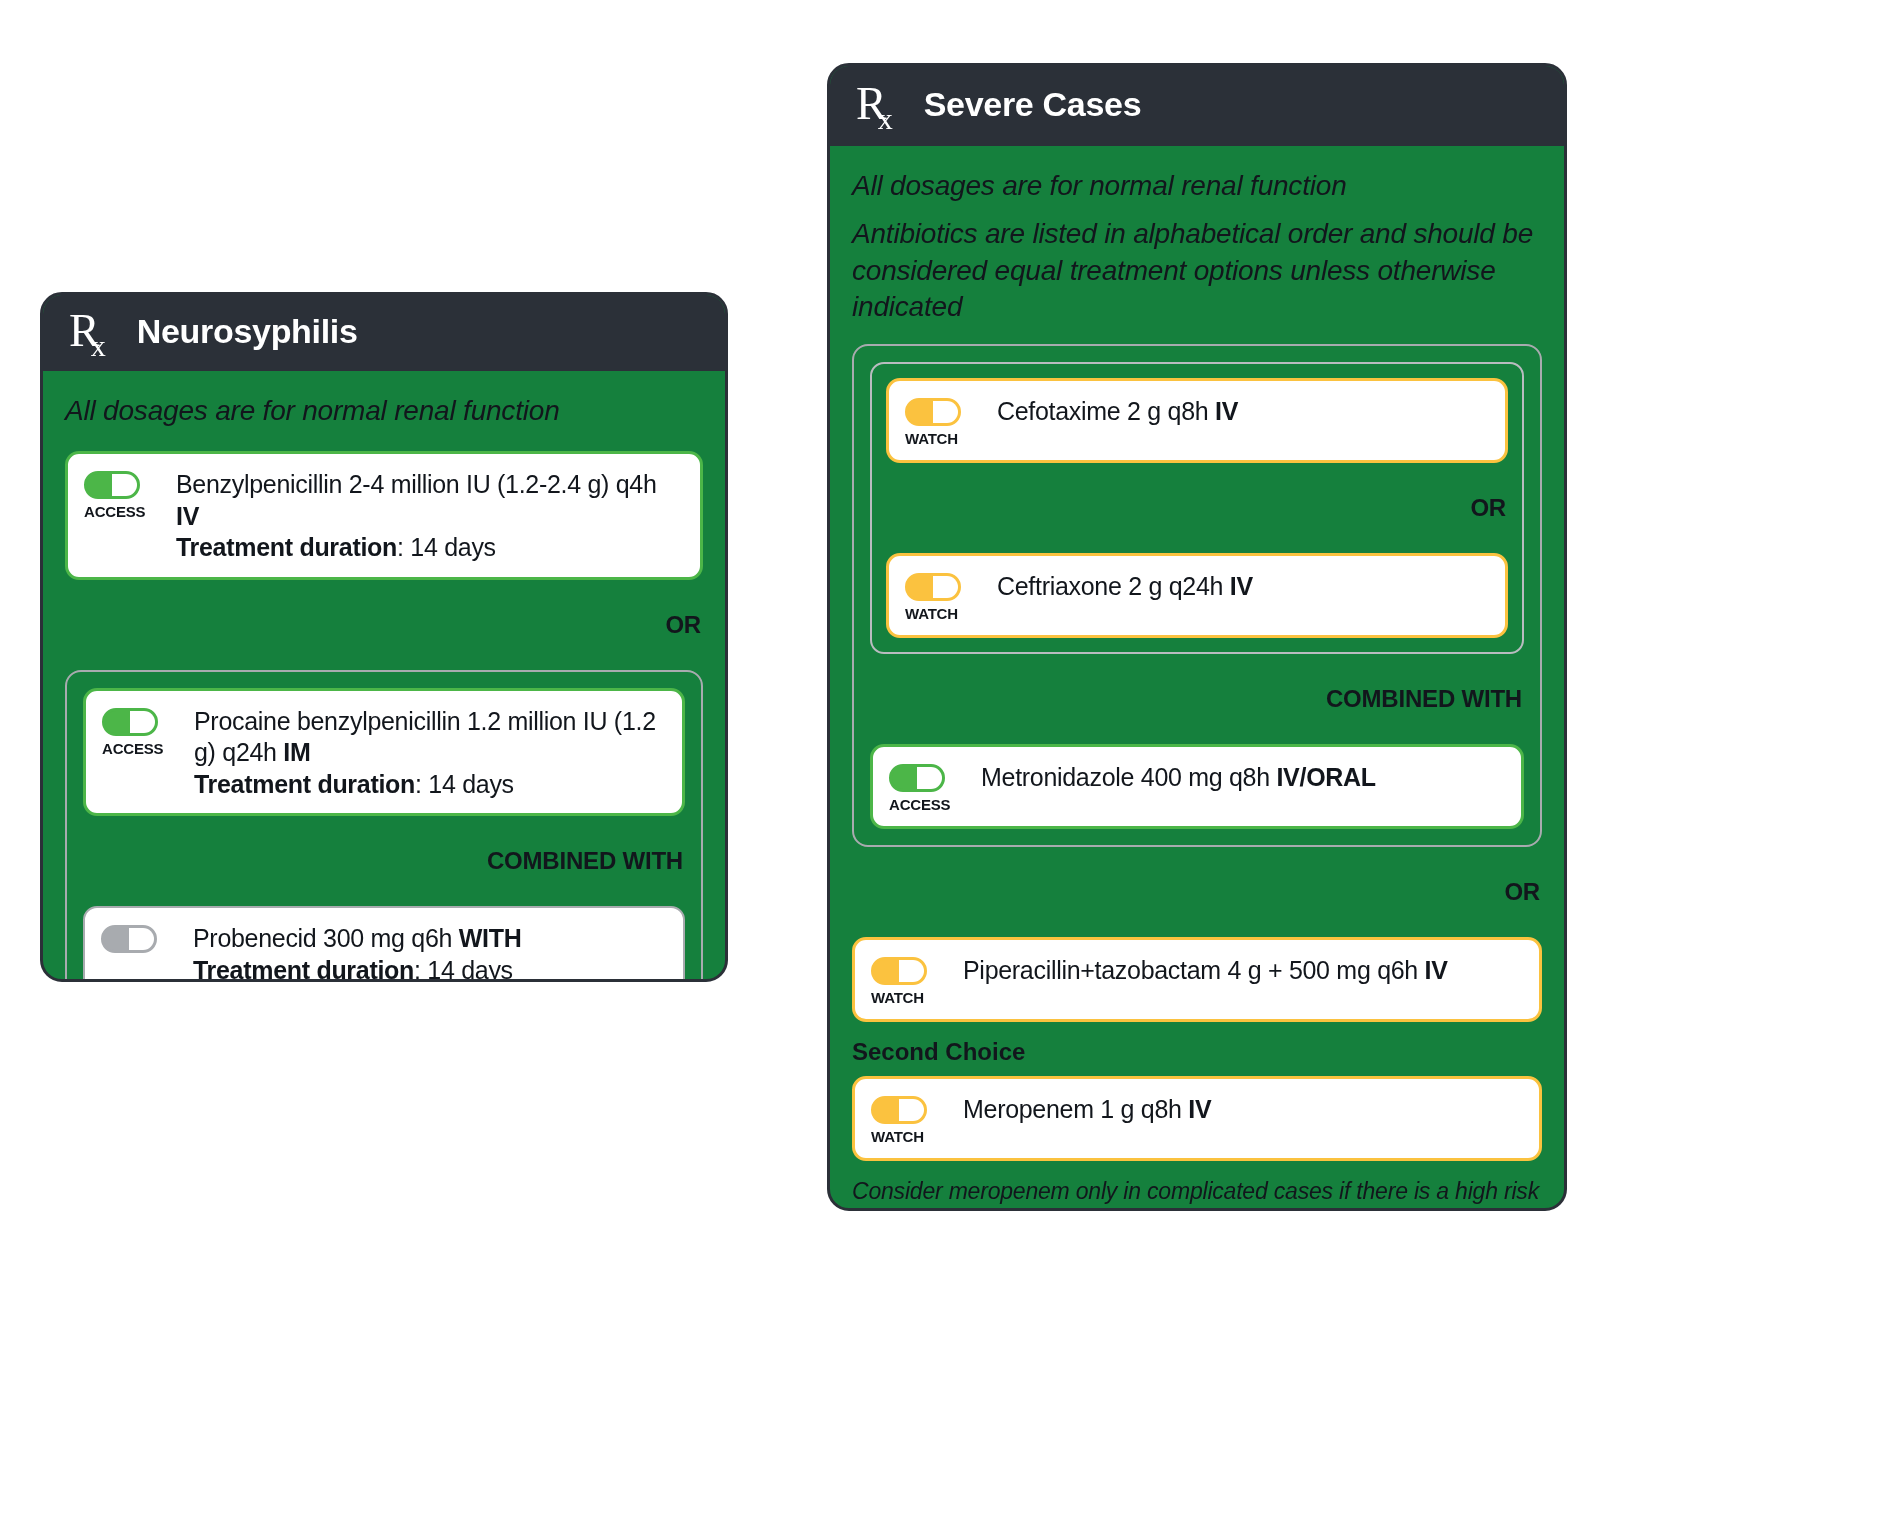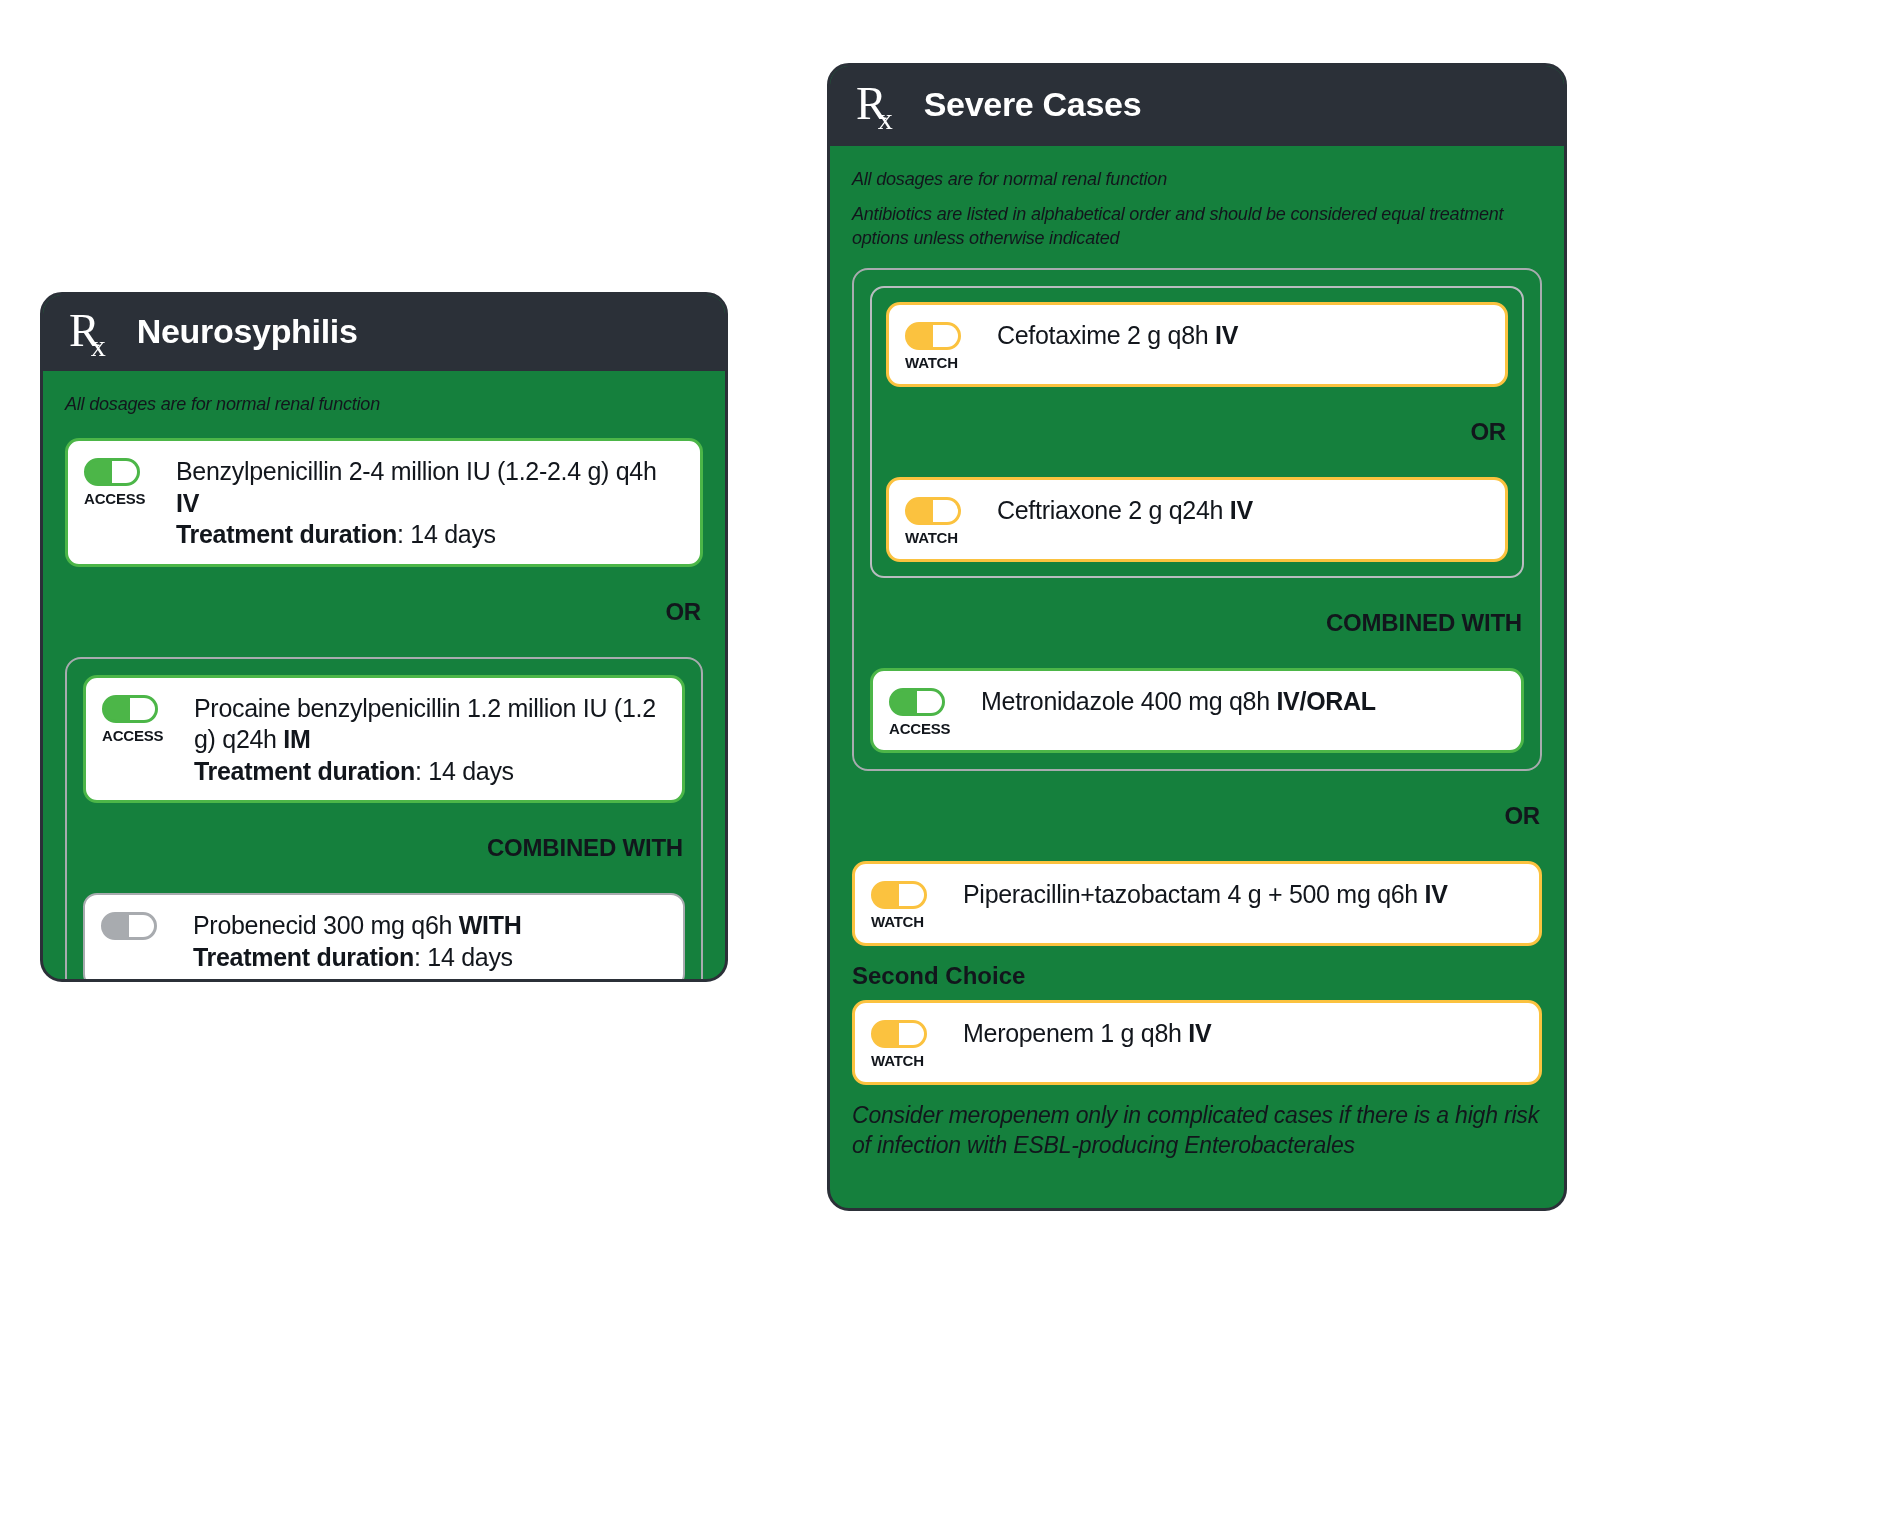--- a/index.html
+++ b/index.html
@@ -52,21 +52,21 @@
     font-size: 34px;
     font-weight: bold;
     letter-spacing: -0.3px;
   }
 
   .card-body { padding: 22px 22px 20px 22px; }
 
   
   .note {
     font-style: italic;
-    font-size: 18px;
+    font-size: 28px;
     color: #12161c;
     line-height: 1.30;
     letter-spacing: -0.2px;
   }
   .note + .note { margin-top: 12px; }
   #card-left .note { margin-bottom: 22px; }
   #card-right .note-block { margin-bottom: 18px; }
 
   .section-heading {
     font-size: 24px;

